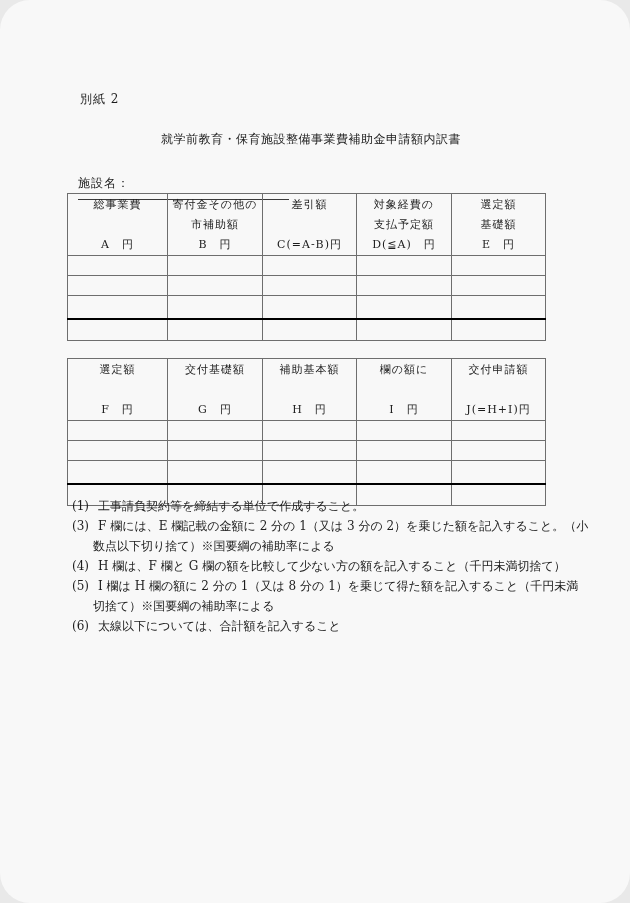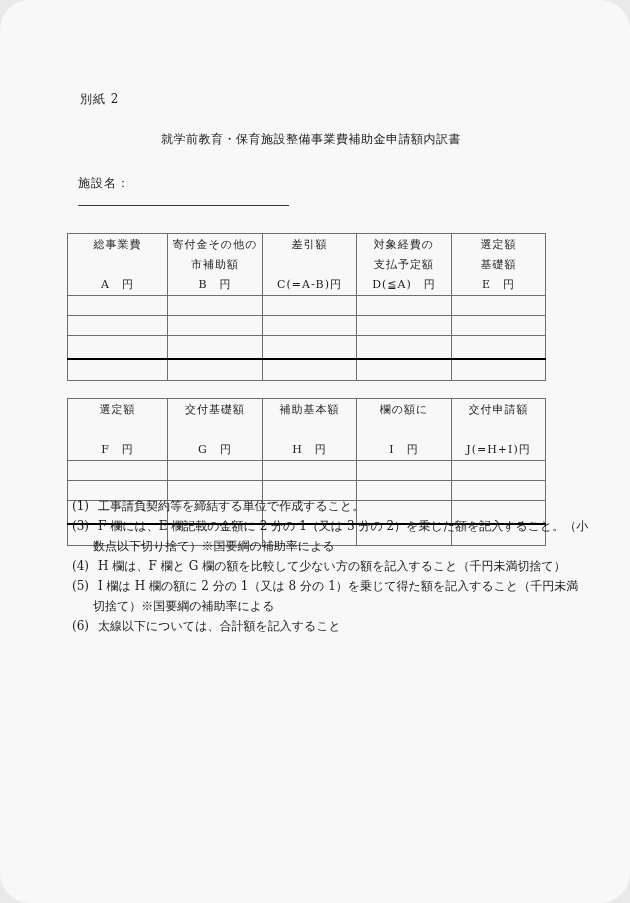--- a/index.html
+++ b/index.html
@@ -20,30 +20,29 @@
   }
   .doc-title {
     position:absolute; left:0; top:131px; width:622px;
     text-align:center; font-size:12px; letter-spacing:0.5px;
   }
   .facility {
     position:absolute; left:78px; top:175px; font-size:12px;
   }
   .facility-underline {
     display:inline-block; width:211px;
-    border-bottom:1px solid #3a3a3a; padding-bottom:13px;
+    border-bottom:1px solid #3a3a3a; padding-bottom:7px;
     letter-spacing:1px;
   }
   table.form-table {
     position:absolute; left:67px;
     border-collapse:collapse; table-layout:fixed;
     width:478px;
     font-size:11px;
     border:1px solid #3f3f3f;
-    margin-top:40px;
   }
   table.t1 { top:193px; }
   table.t2 { top:358px; }
   .form-table th, .form-table td {
     border:1px solid var(--grid, #6e6e6e);
     font-weight:normal; text-align:center; vertical-align:top; padding:0;
   }
   .t1 th { height:62px; padding-top:1px; }
   .t2 th { height:60px; padding-top:1px; }
   .hl { height:20px; line-height:20px; letter-spacing:1px; white-space:nowrap; }

